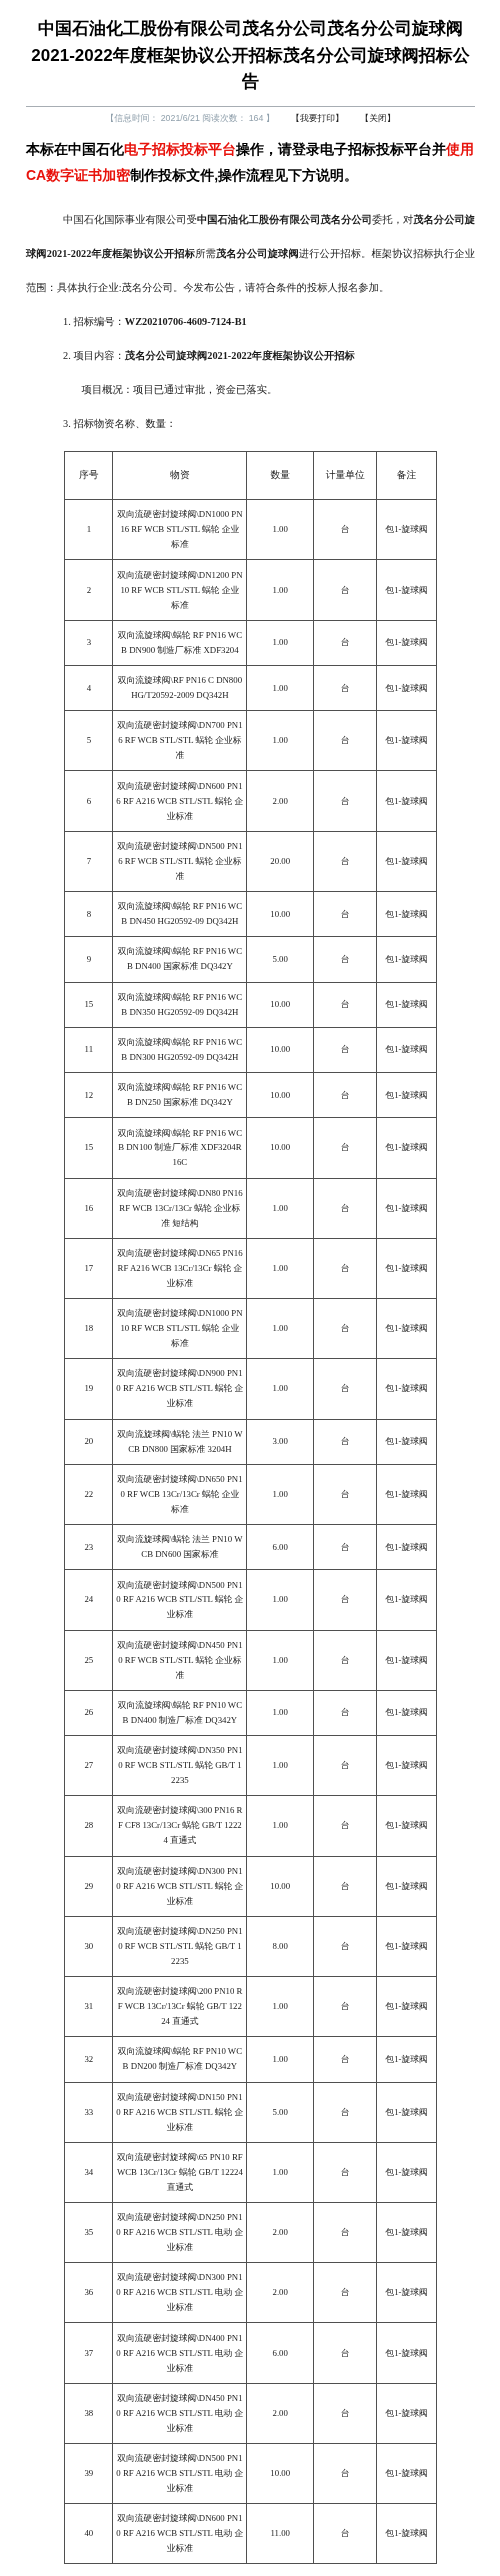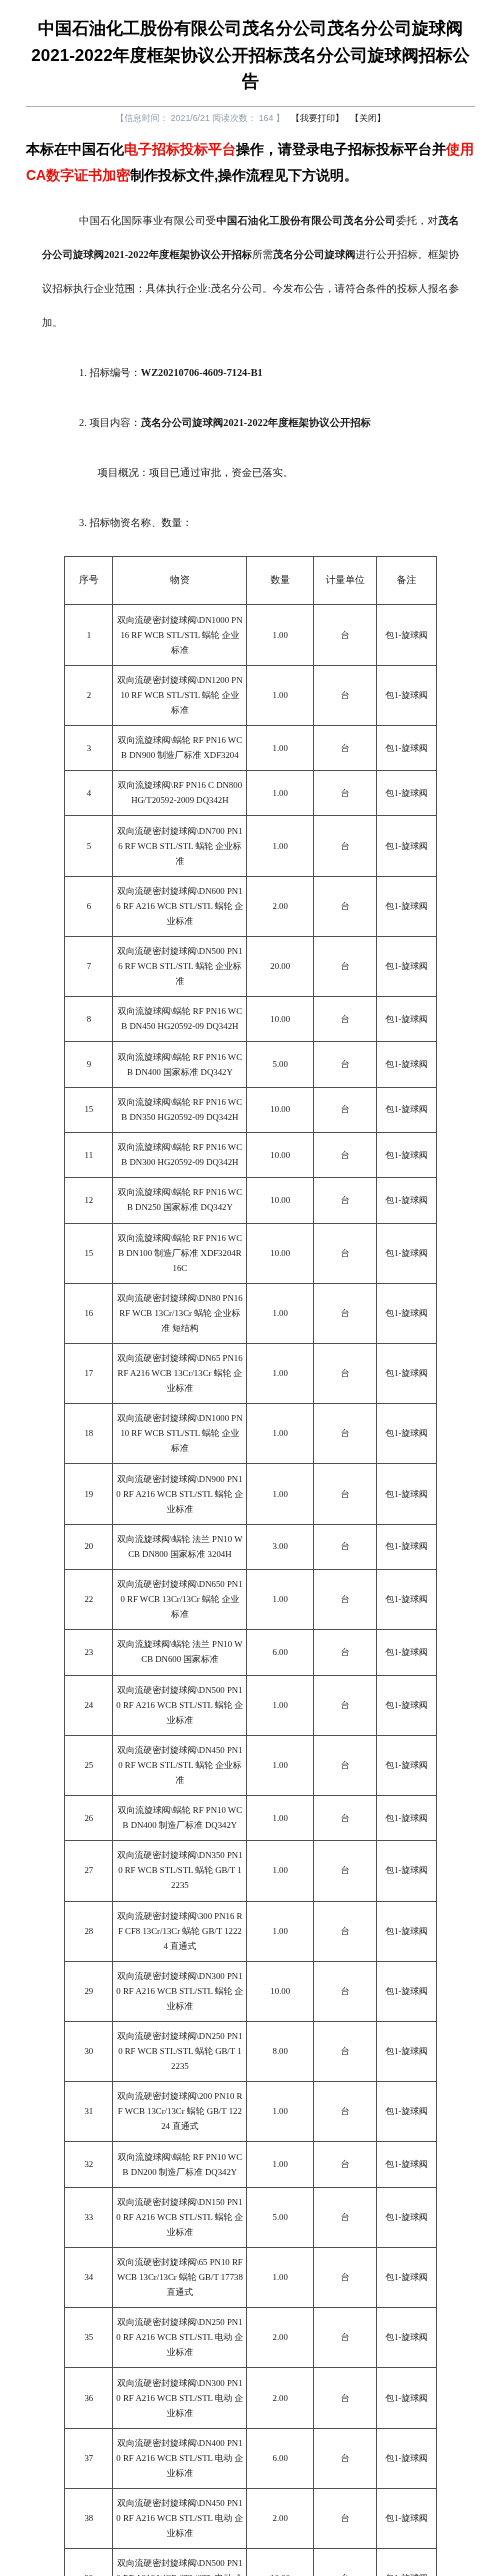--- a/index.html
+++ b/index.html
@@ -6,27 +6,27 @@
   body{width:501px;font-family:"Liberation Serif",serif;color:#1b1b1b;}
   .page{padding:7.2px 26px 41px 26px;box-sizing:border-box;}
   .doc-title{
     font-family:"Liberation Sans",sans-serif;
     font-weight:bold;font-size:17px;line-height:1.55;
     text-align:center;color:#000;margin:9.3px 3.1px 10.3px 3.1px;
   }
   .title-divider{border:none;border-top:1px solid #a7adb3;margin:1px 0 6.2px 0;}
   .meta-bar{text-align:center;font-size:8.8px;margin:3.1px 0 12.4px 0;font-family:"Liberation Sans",sans-serif;}
   .meta-info{color:#90a0ac;}
-  .meta-action{color:#222;margin-left:4px;cursor:pointer;}
+  .meta-action{color:#222;margin-left:14px;cursor:pointer;}
   .notice{
     font-family:"Liberation Sans",sans-serif;font-weight:bold;
     font-size:14px;line-height:1.8;margin:3.1px 0 15.5px 0;color:#000;
   }
   .red{color:#e8130c;}
-  .para{font-size:10.3px;line-height:34px;margin:16px;text-indent:3.6em;text-align:justify;}
+  .para{font-size:10.3px;line-height:34px;margin:0;text-indent:3.6em;text-align:justify;}
   .para.sub{text-indent:5.4em;}
   .para .b{font-weight:bold;}
   table.materials{
     border-collapse:collapse;width:83%;margin:9.3px auto 13.4px auto;
     font-size:8.8px;table-layout:fixed;
   }
   table.materials th,table.materials td{
     border:0.5px solid #4f4f4f;text-align:center;vertical-align:middle;
     padding:7.2px 2.6px;line-height:1.7;word-break:break-all;
   }
@@ -277,21 +277,21 @@
         </tr>
         <tr>
           <td>33</td>
           <td>双向流硬密封旋球阀\DN150 PN10 RF A216 WCB STL/STL 蜗轮 企业标准</td>
           <td>5.00</td>
           <td>台</td>
           <td>包1-旋球阀</td>
         </tr>
         <tr>
           <td>34</td>
-          <td>双向流硬密封旋球阀\65 PN10 RF WCB 13Cr/13Cr 蜗轮 GB/T 17738 直通式</td>
+          <td>双向流硬密封旋球阀\65 PN10 RF WCB 13Cr/13Cr 蜗轮 GB/T 12224 直通式</td>
           <td>1.00</td>
           <td>台</td>
           <td>包1-旋球阀</td>
         </tr>
         <tr>
           <td>35</td>
           <td>双向流硬密封旋球阀\DN250 PN10 RF A216 WCB STL/STL 电动 企业标准</td>
           <td>2.00</td>
           <td>台</td>
           <td>包1-旋球阀</td>

